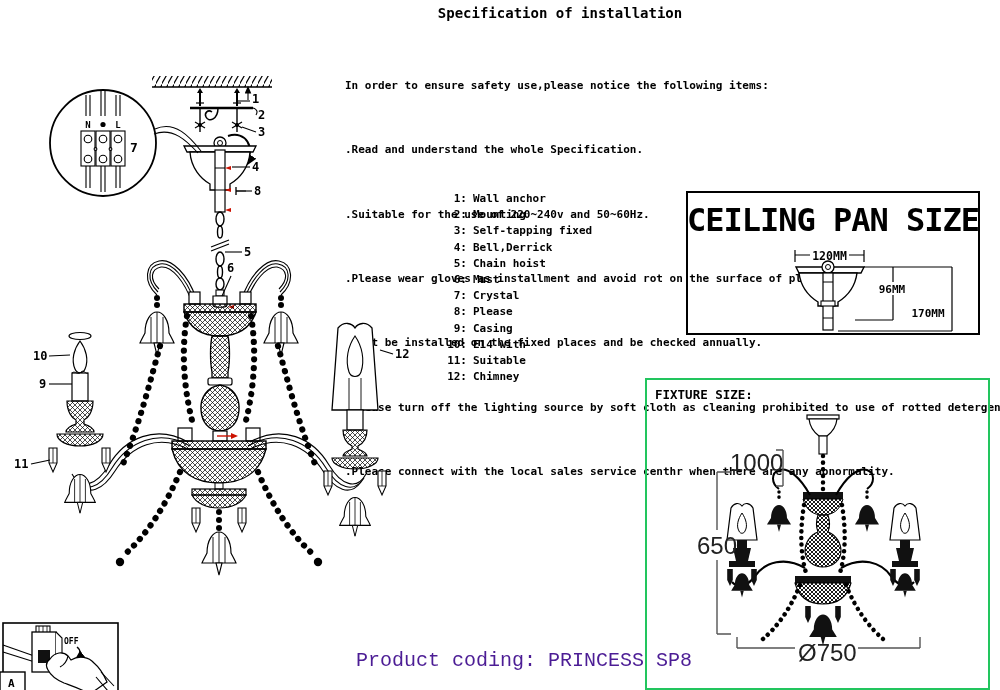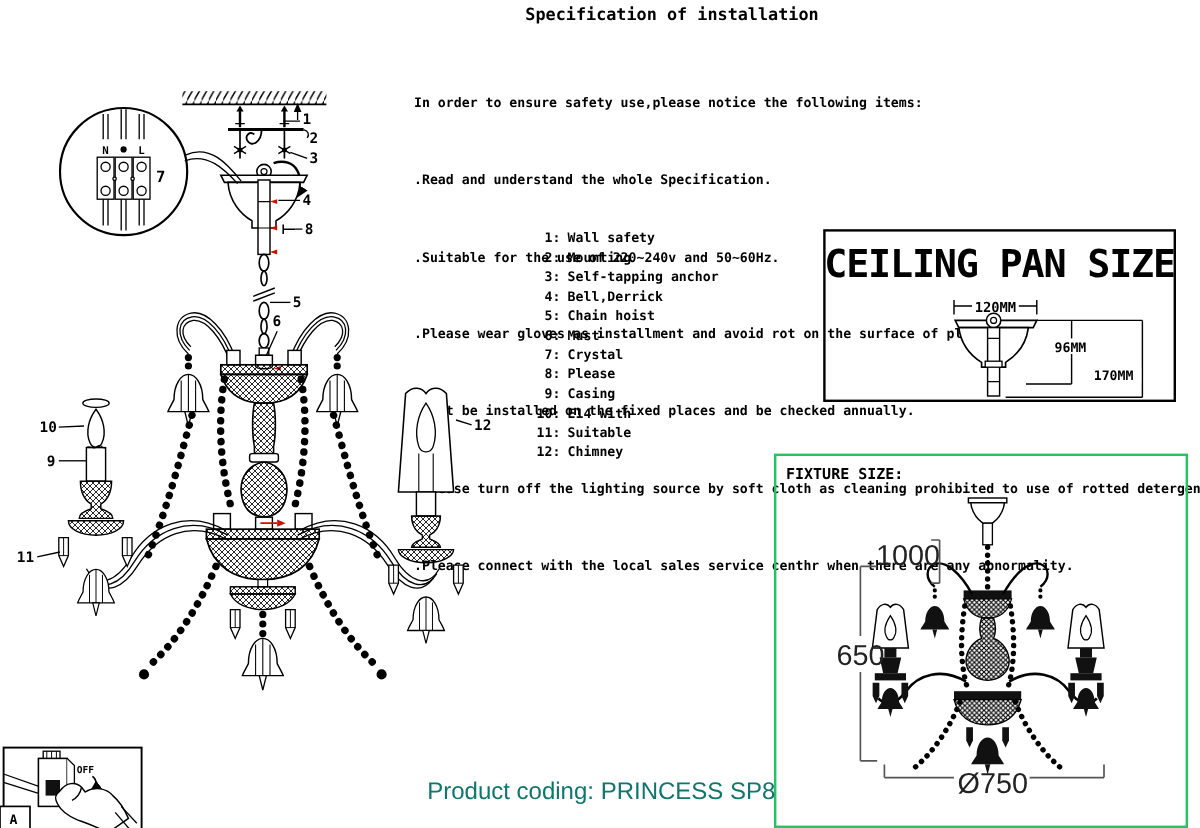--- a/index.html
+++ b/index.html
@@ -14,22 +14,22 @@
   .parts .row{display:grid;grid-template-columns:24px auto;column-gap:6px;
     height:16.2px;align-items:baseline;}
   .parts .num{text-align:right;}
   .pan-box{left:686px;top:191px;width:290px;height:140px;border:2px solid #000;}
   .pan-title{position:absolute;left:50%;top:8px;transform:translateX(-50%);
     font-size:32px;font-weight:bold;letter-spacing:-1px;white-space:nowrap;}
   .pan-box svg{position:absolute;left:-2px;top:-2px;}
   .fix-box{left:645px;top:378px;width:341px;height:308px;border:2px solid #22c55e;}
   .fix-title{position:absolute;left:8px;top:7px;font-size:12.5px;font-weight:bold;}
   .fix-box svg{position:absolute;left:-2px;top:-2px;}
-  .coding{left:356px;top:649px;font-family:Liberation Sans, sans-serif;
-    font-size:20px;color:#0f766e;white-space:nowrap;}
+  .coding{left:356px;top:649px;font-family:Liberation Mono, monospace;
+    font-size:20px;color:#4c1d95;white-space:nowrap;}
   svg text{font-family:"DejaVu Sans Mono", monospace;font-weight:bold;}
   svg text.dim{font-family:"Liberation Sans", sans-serif;font-weight:normal;fill:#222;}
 </style>
 </head>
 <body>
 
 <div class="abs doc-title">Specification of installation</div>
 
 <div class="abs safety">
   <div>In order to ensure safety use,please notice the following items:</div>
@@ -37,29 +37,29 @@
   <div>.Suitable for the use of 220~240v and 50~60Hz.</div>
   <div>.Please wear gloves as installment and avoid rot on the surface of plating.</div>
   <div>.Must be installed on the fixed places and be checked annually.</div>
   <div>.Please turn off the lighting source by soft cloth as cleaning prohibited to use of rotted detergent.</div>
   <div>.Please connect with the local sales service centhr when there are any abnormality.</div>
 </div>
 
 <div class="abs parts">
   <div class="row">
       <span class="num">1:</span>
-      <span>Wall safety</span>
+      <span>Wall anchor</span>
     </div>
   <div class="row">
       <span class="num">2:</span>
       <span>Mounting</span>
     </div>
   <div class="row">
       <span class="num">3:</span>
-      <span>Self-tapping anchor</span>
+      <span>Self-tapping fixed</span>
     </div>
   <div class="row">
       <span class="num">4:</span>
       <span>Bell,Derrick</span>
     </div>
   <div class="row">
       <span class="num">5:</span>
       <span>Chain hoist</span>
     </div>
   <div class="row">

